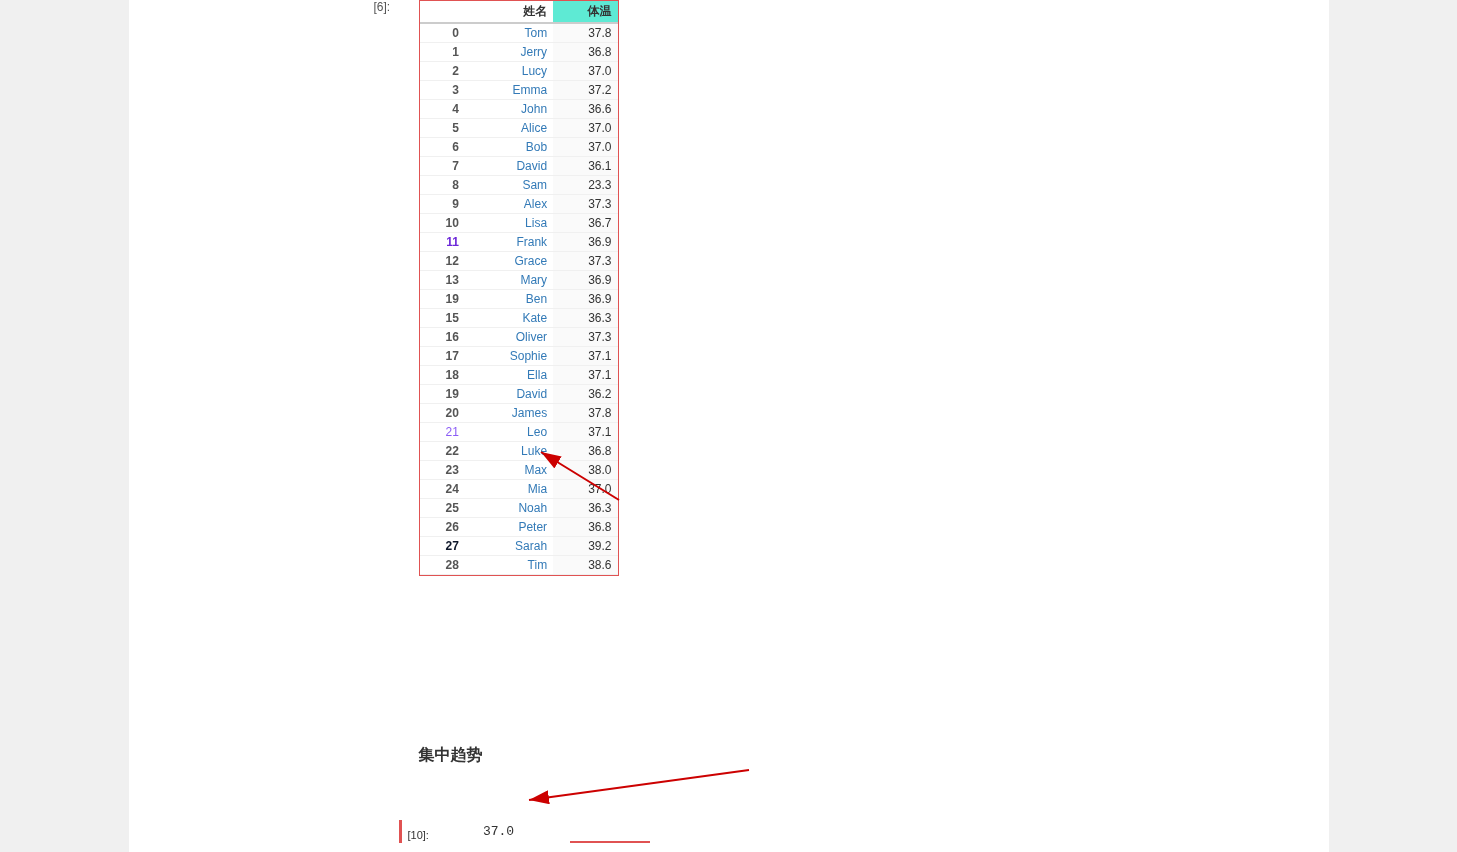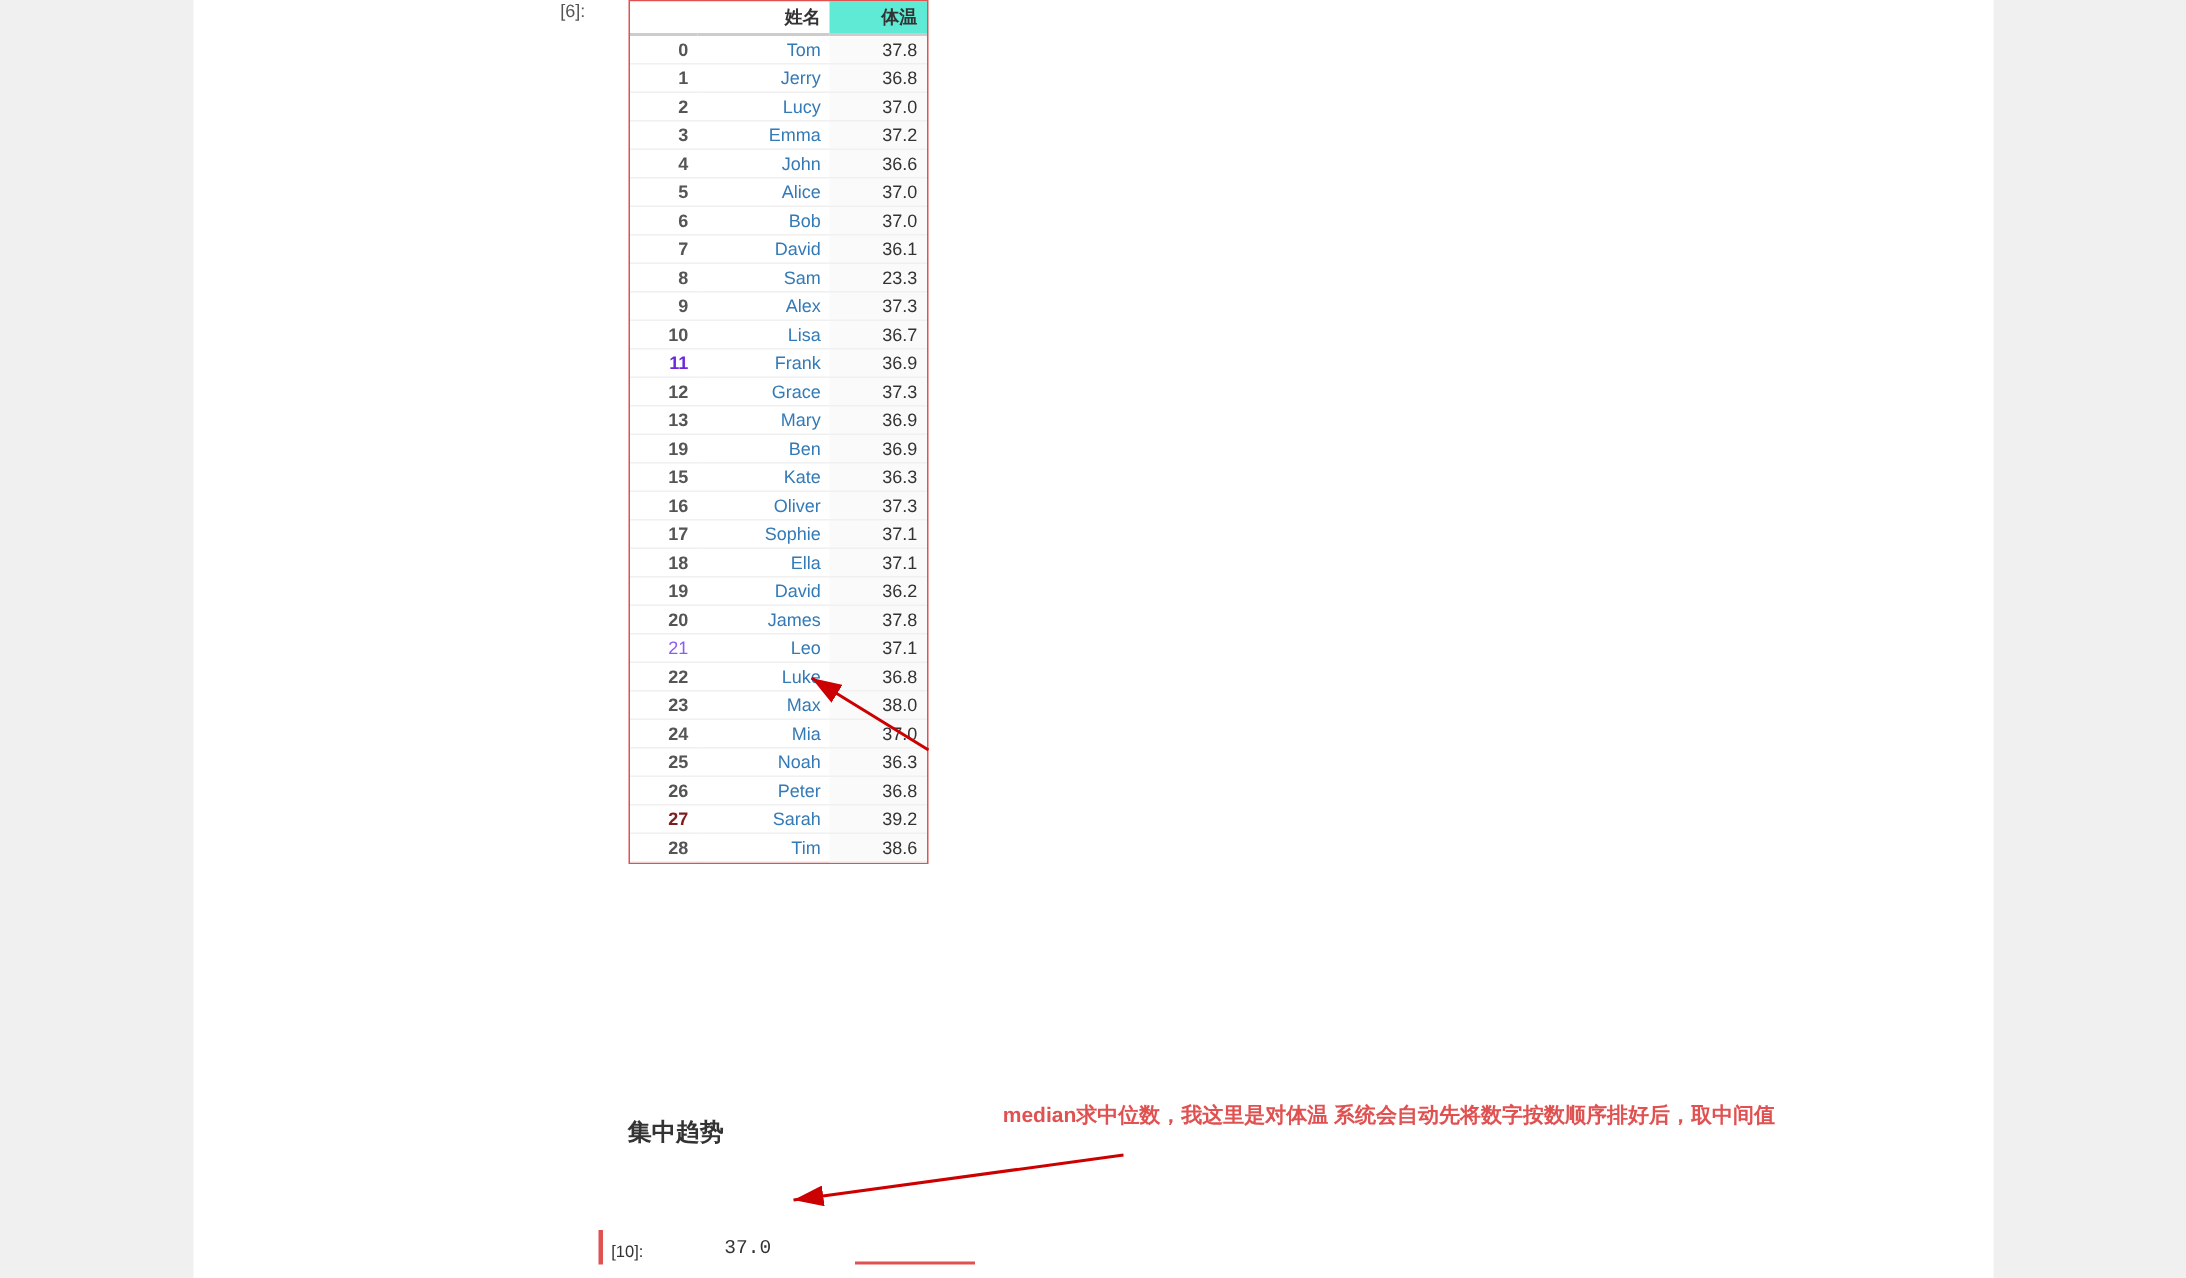--- a/index.html
+++ b/index.html
@@ -315,21 +315,21 @@
               <td class="idx" style="font-weight: bold; color: rgb(85, 85, 85);">25</td>
               <td class="name-col">Noah</td>
               <td class="temp-col">36.3</td>
             </tr>
             <tr>
               <td class="idx">26</td>
               <td class="name-col">Peter</td>
               <td class="temp-col">36.8</td>
             </tr>
             <tr>
-              <td class="idx" style="font-weight: bold; color: #7f1d1d;">27</td>
+              <td class="idx" style="font-weight: bold; color: #0f172a;">27</td>
               <td class="name-col">Sarah</td>
               <td class="temp-col">39.2</td>
             </tr>
             <tr>
               <td class="idx">28</td>
               <td class="name-col">Tim</td>
               <td class="temp-col">38.6</td>
             </tr>
           </tbody>
       </table>
@@ -346,21 +346,20 @@
         </marker>
       </defs>
 
       <line x1="490" y1="500" x2="412" y2="452" stroke="#cc0000" stroke-width="2" marker-end="url(#arrowhead)"></line>
 
       <line x1="620" y1="770" x2="400" y2="800" stroke="#cc0000" stroke-width="2" marker-end="url(#arrowhead2)"></line>
     </svg>
 
     <div class="section-title">集中趋势</div>
 
-    <div class="annotation-text">median求中位数，我这里是对体温  系统会自动先将数字按数顺序排好后，取中间值</div>
 
 
     <div class="output-cell">
       <span class="output-number">[10]:</span>
       <span class="output-value">37.0</span>
       <span class="output-line"></span>
     </div>
 
   </div>
 </div>

